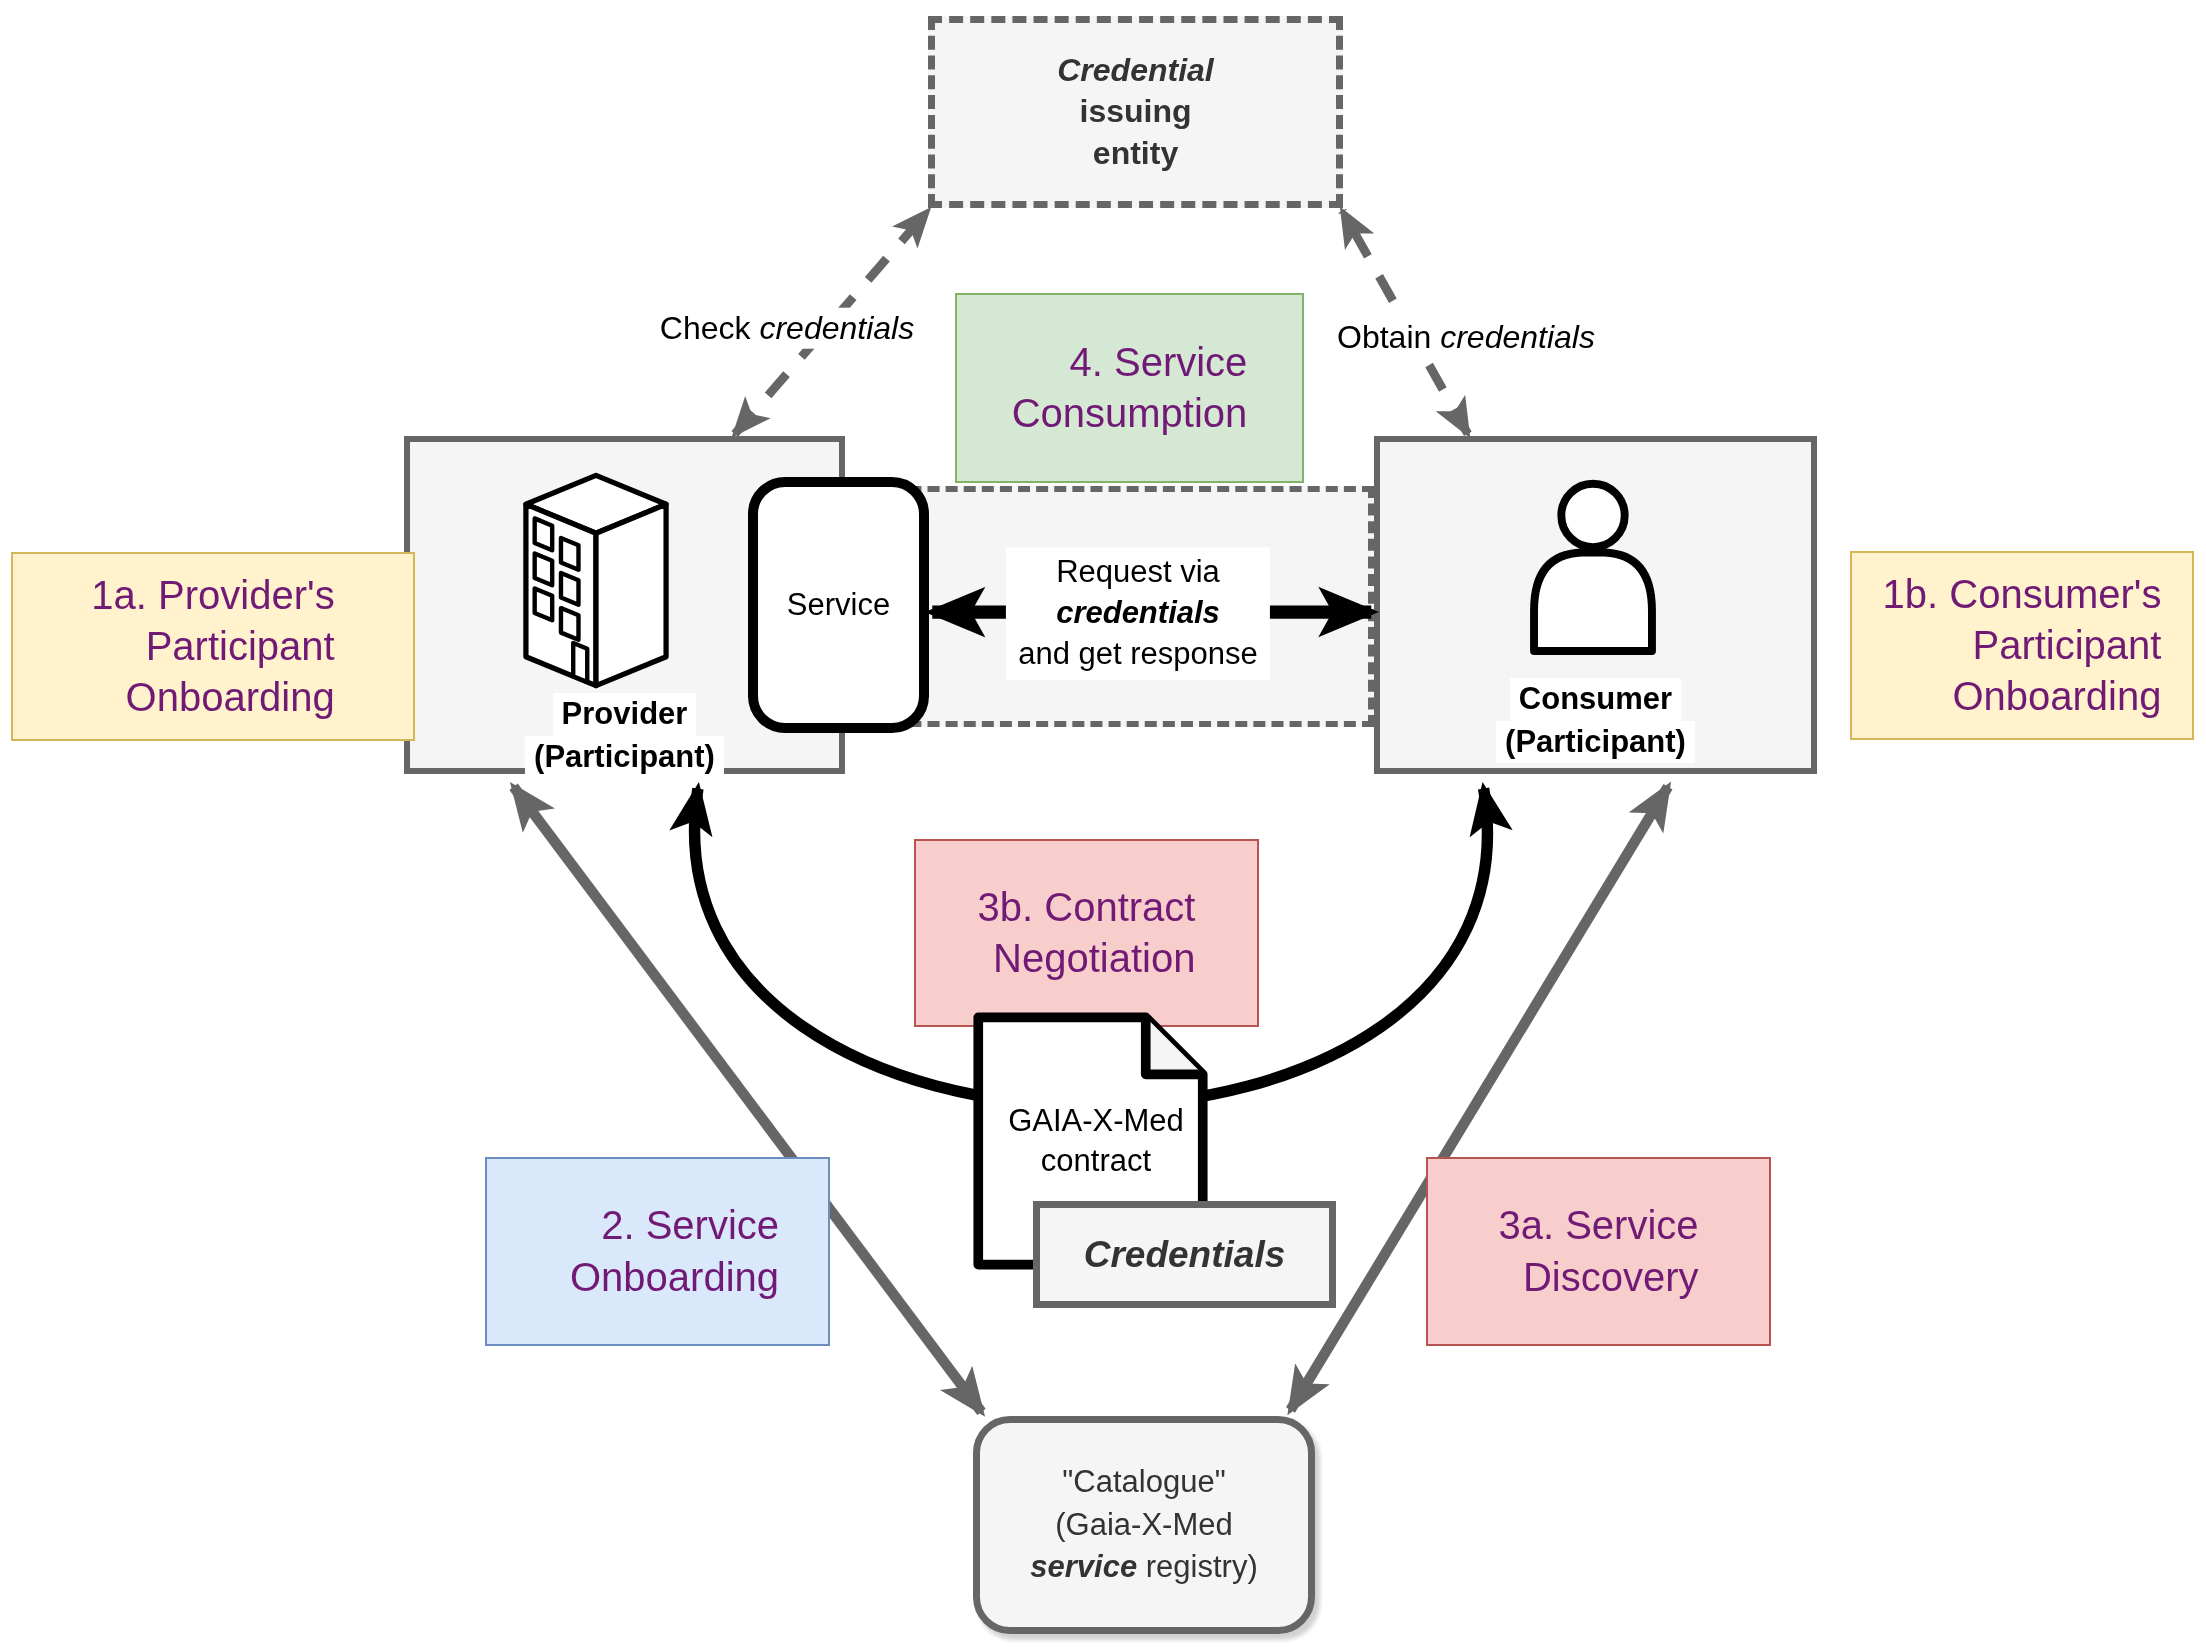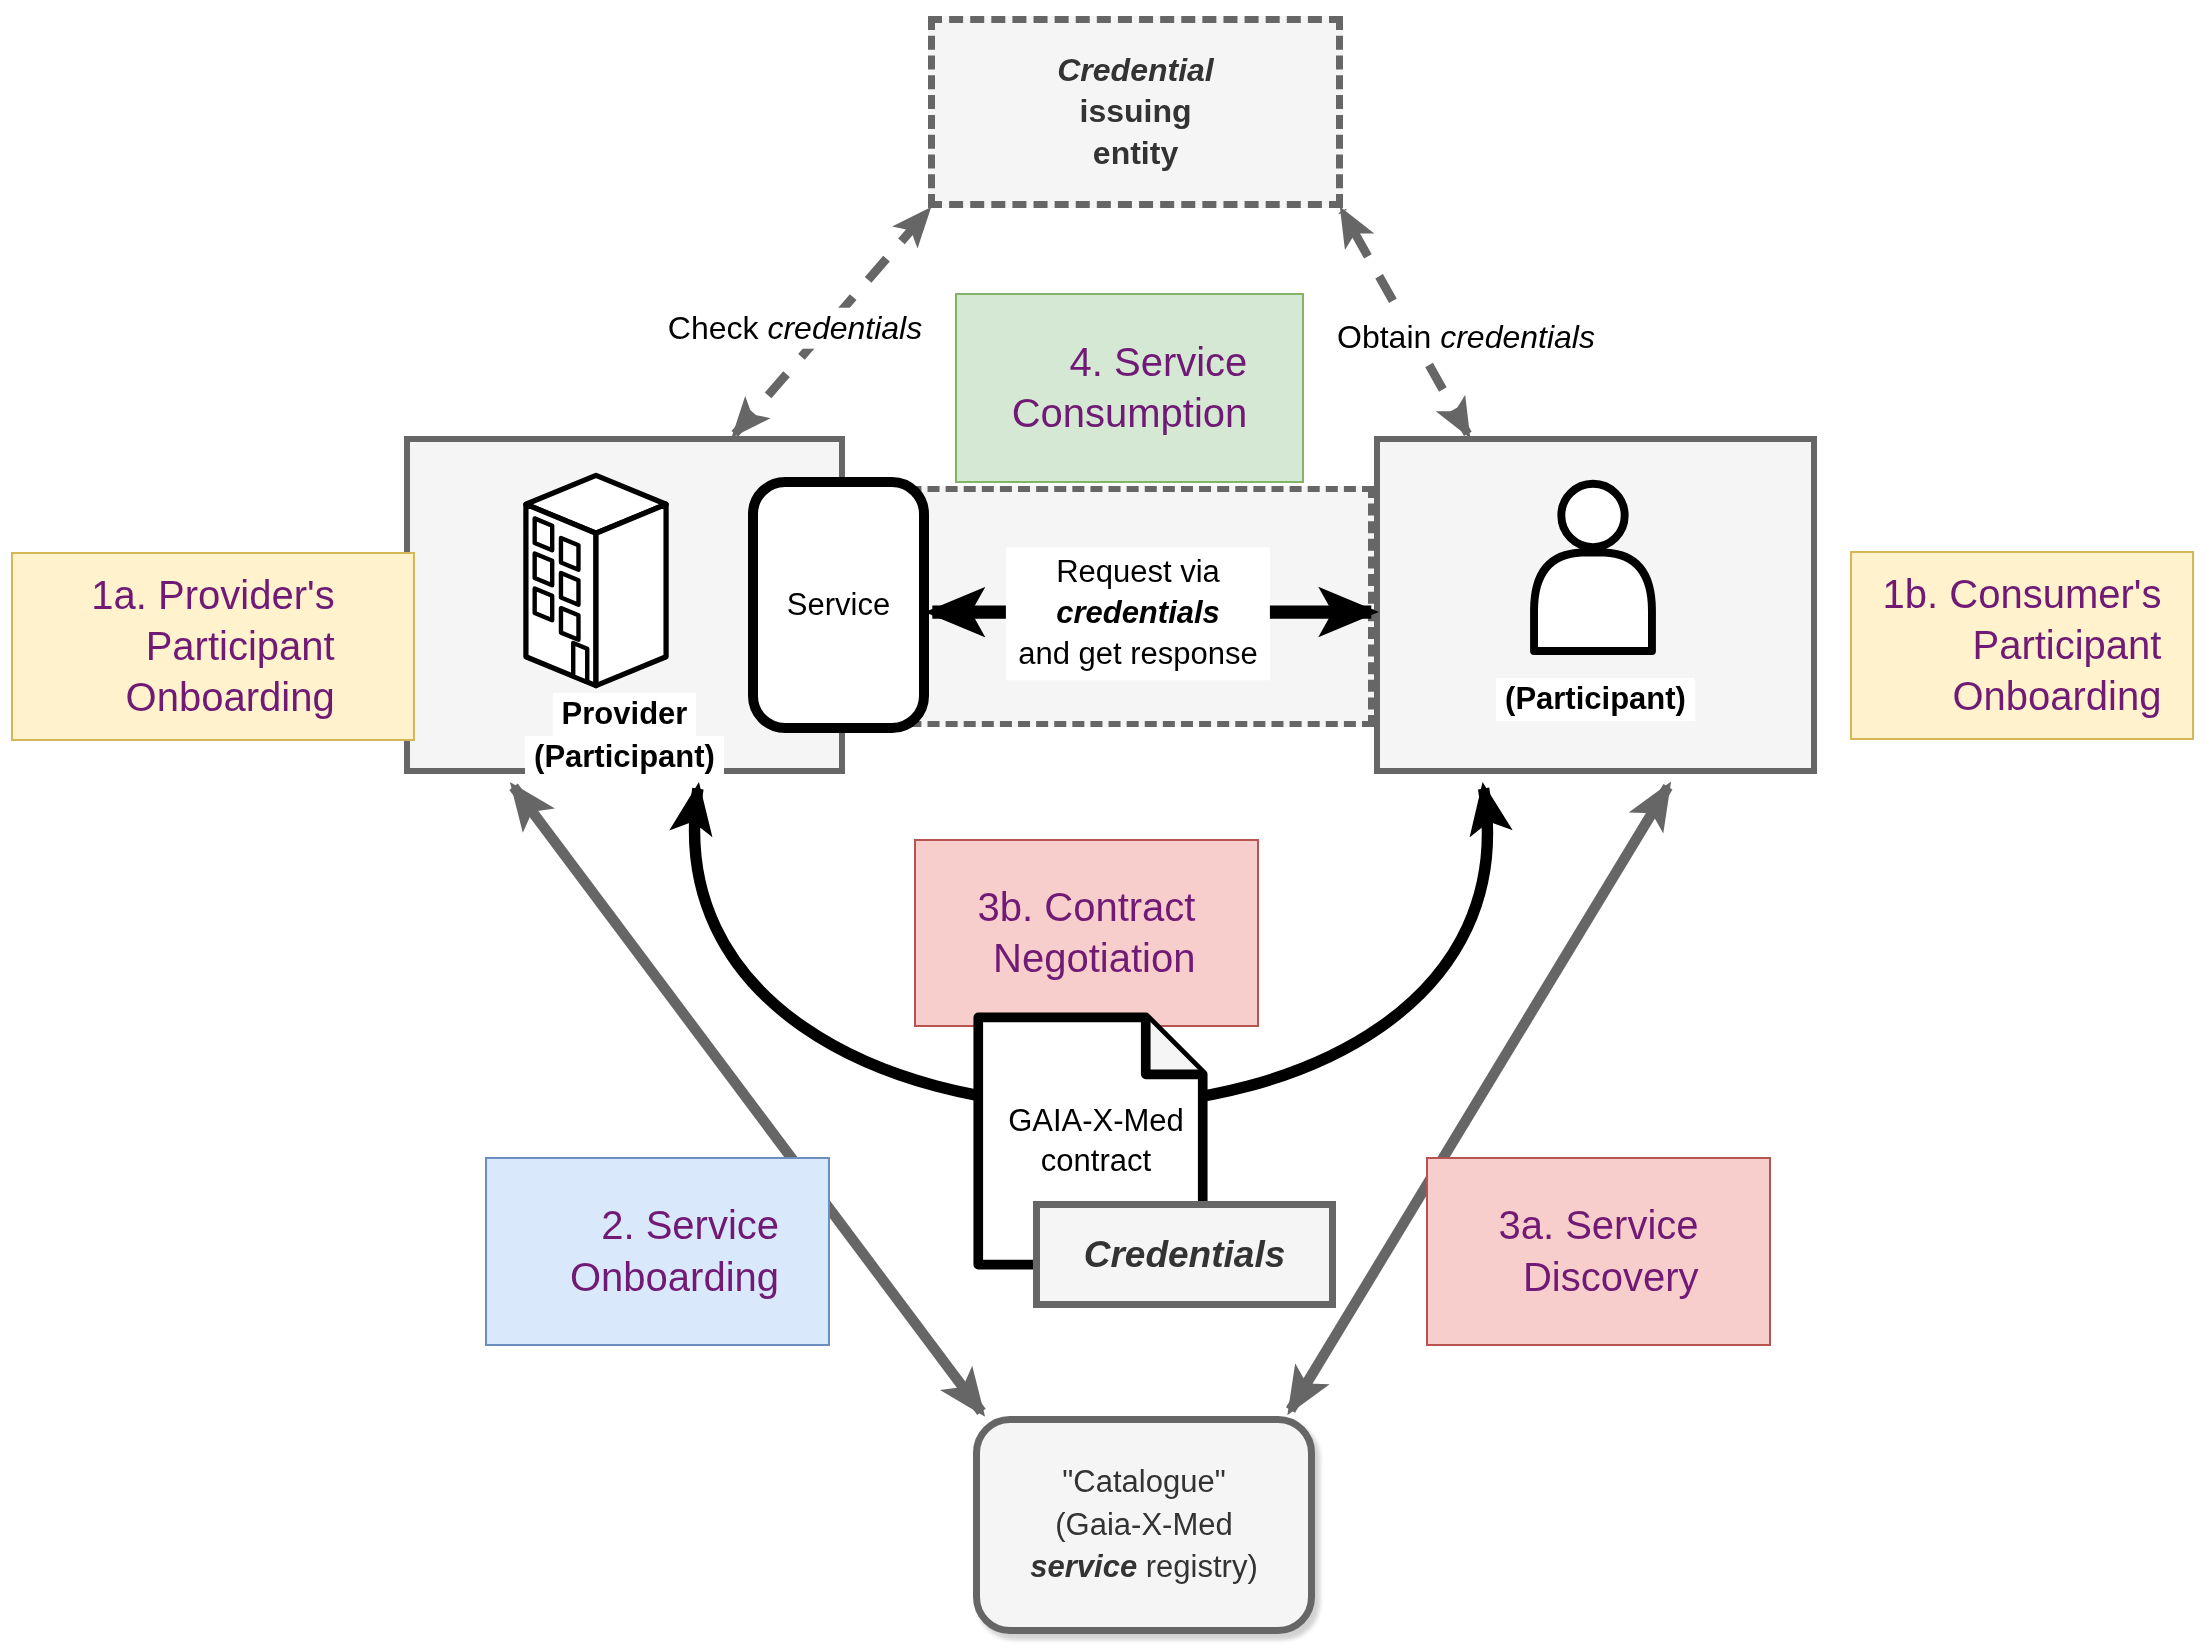--- a/index.html
+++ b/index.html
@@ -92,21 +92,21 @@
     background:var(--neutral-fill); border:7px solid var(--neutral-stroke); border-radius:37px;
     flex-direction:column; font-size:31px; color:var(--dark-text); line-height:1.38;
     box-shadow:4.4px 5.3px 4.4px rgba(0,0,0,0.18);
   }
   #catalogue-box .emph{font-weight:bold; font-style:italic;}
   
   .edge-label{
     z-index:4; transform:translate(-50%,-50%); background:#ffffff;
     font-size:32px; color:#000; white-space:nowrap; padding:1.8px 7px; text-align:center;
   }
-  #check-label{left:787px; top:328px;margin-left:8px;}
+  #check-label{left:787px; top:328px;}
   #obtain-label{left:1466px; top:337px;}
   .edge-label .ital{font-style:italic;}
   #request-label{
     left:1138px; top:614px; white-space:normal; font-size:31px; line-height:1.32; padding:5.3px 12.3px;
   }
   #request-label .emph{font-weight:bold; font-style:italic;}
 </style>
 </head>
 <body>
 
@@ -164,20 +164,21 @@
       <path d="M8,196 L8,150 Q8,86 62,84 L88,84 Q142,86 142,150 L142,196 Z" fill="#ffffff" stroke="#000000" stroke-width="9" stroke-linejoin="round"></path>
       <circle cx="75" cy="42" r="36" fill="#ffffff" stroke="#000000" stroke-width="9"></circle>
     </svg>
   </div>
 
   <div id="provider-label" class="abs participant-label">
     <div><span>Provider</span></div>
     <div><span>(Participant)</span></div>
   </div>
   <div id="consumer-label" class="abs participant-label">
+    <div><span>Consumer</span></div>
     <div><span>(Participant)</span></div>
   </div>
 
   <div id="service-box" class="abs">
     <span>Service</span>
   </div>
 
   <div id="step-consumption" class="abs step">4. Service
 Consumption</div>
   <div id="step-provider-onboarding" class="abs step">1a. Provider's

